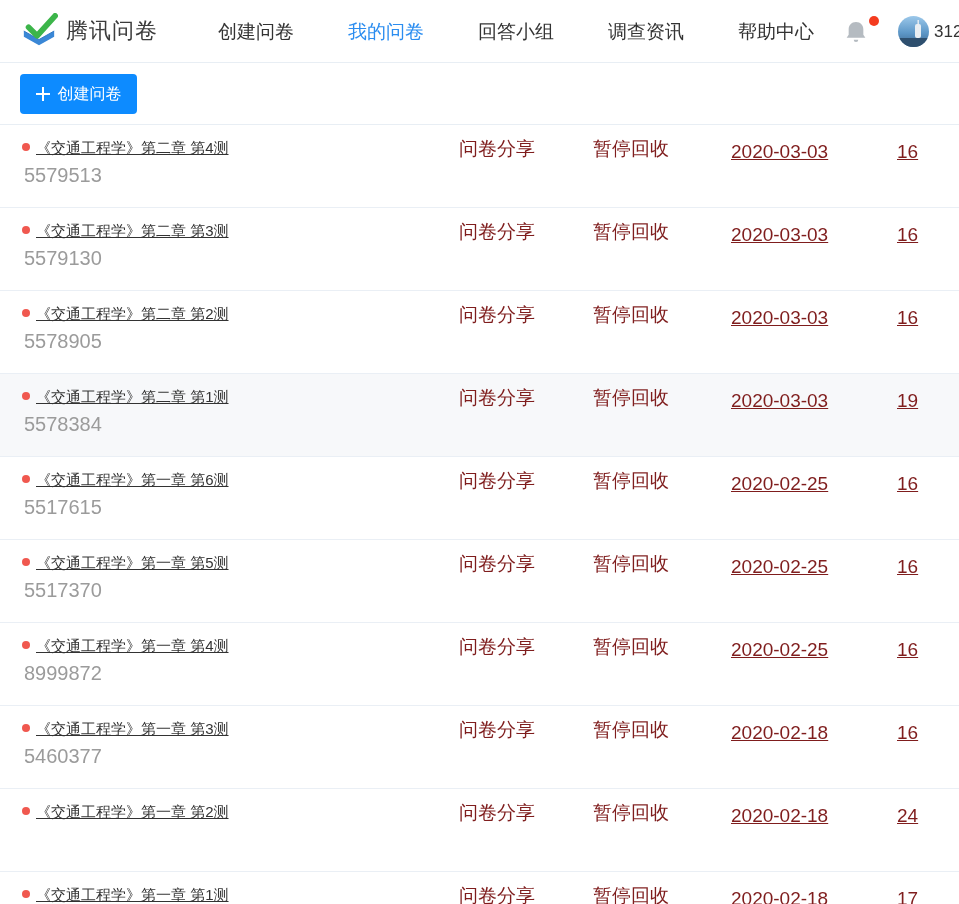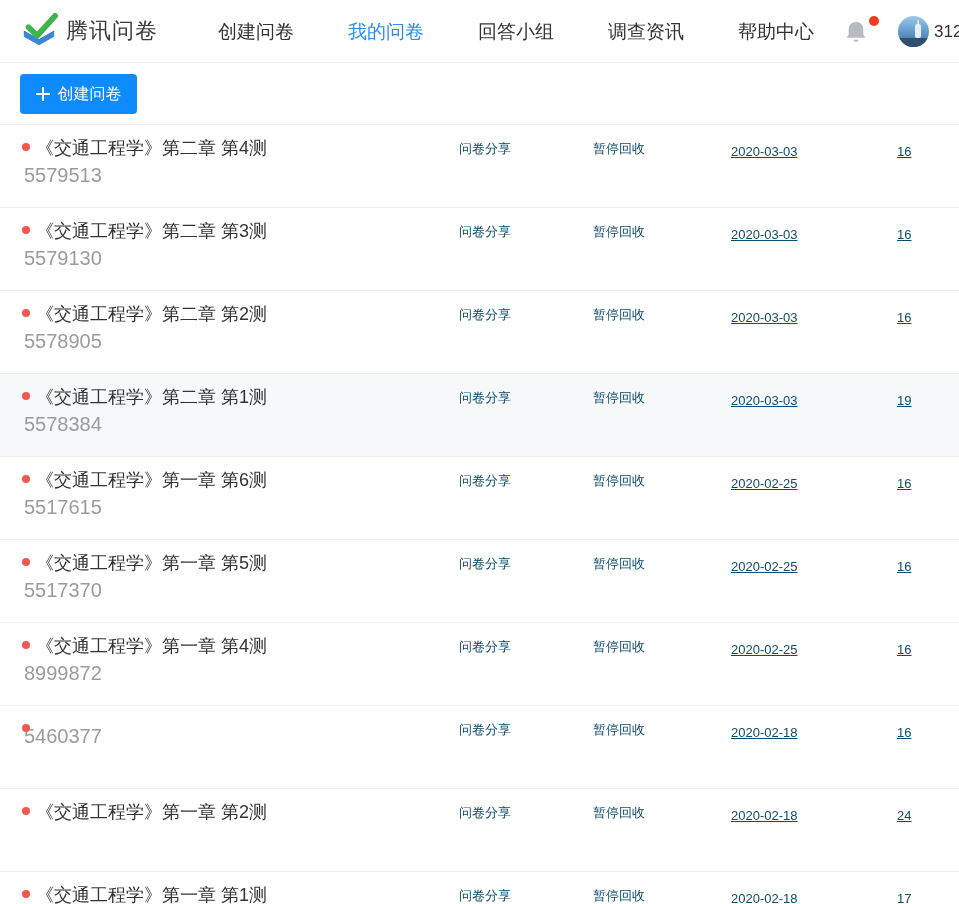--- a/index.html
+++ b/index.html
@@ -48,23 +48,23 @@
 
   
   .list { position:relative; }
   .row {
     position:relative; height:83px; border-bottom:1px solid #eaeff5; background:#fff;
     display:grid; grid-template-columns:459px 134px 138px 166px 1fr; cursor:pointer;
   }
   .row.highlighted { background:#f7f8fa; }
   .cell-main { position:relative; padding:13px 0 0 36px; }
   .bullet { position:absolute; left:22px; top:18px; width:8px; height:8px; border-radius:50%; background:#f0584f; }
-  .row-title { font-size:18px; color:#333; line-height:20px; white-space:nowrap; }
+  .row-title { font-size:15px; color:#333; line-height:20px; white-space:nowrap;text-decoration:underline; }
   .row-id { display:block; margin-left:-12px; margin-top:6px; font-size:20px; color:#9b9b9b; }
-  .cell { padding-top:14px; font-size:13px; color:#0c4a6e; line-height:20px; white-space:nowrap; }
+  .cell { padding-top:14px; font-size:19px; color:#7f1d1d; line-height:20px; white-space:nowrap; }
   .cell-date, .cell-count { padding-top:17px;text-decoration:underline; }
 </style>
 </head>
 <body>
 
 <div class="page">
 
   <header class="header">
     <div class="logo">
       <svg viewBox="0 0 40 38">
@@ -200,20 +200,21 @@
       </div>
       <div class="cell">问卷分享</div>
       <div class="cell">暂停回收</div>
       <div class="cell cell-date">2020-02-25</div>
       <div class="cell cell-count">16</div>
     </div>
 
     <div class="row">
       <div class="cell-main">
         <span class="bullet"></span>
+        <div class="row-title">《交通工程学》第一章 第3测</div>
         <span class="row-id">5460377</span>
       </div>
       <div class="cell">问卷分享</div>
       <div class="cell">暂停回收</div>
       <div class="cell cell-date">2020-02-18</div>
       <div class="cell cell-count">16</div>
     </div>
 
     <div class="row">
       <div class="cell-main">

